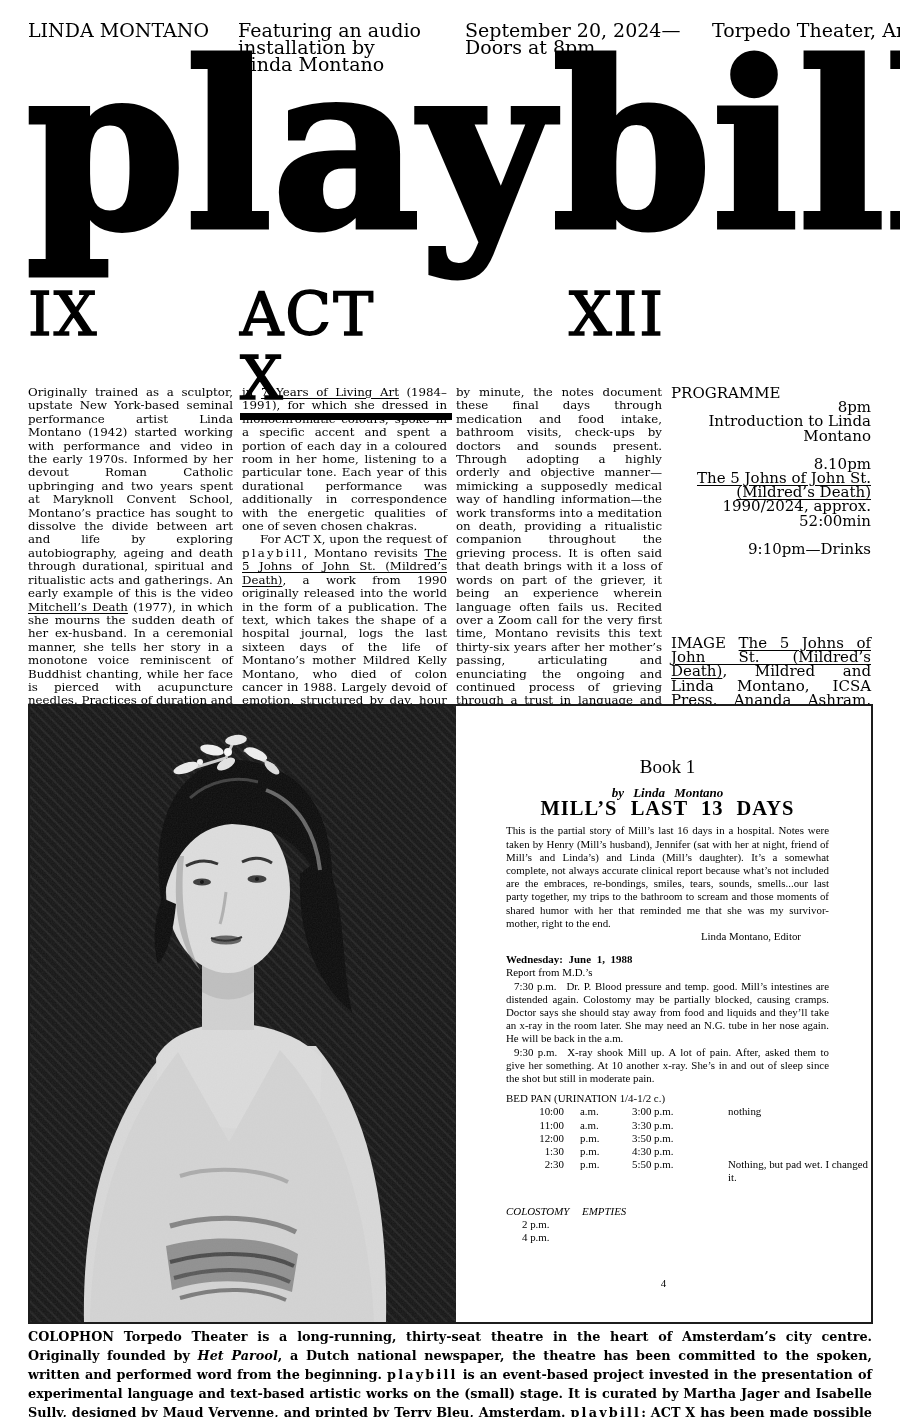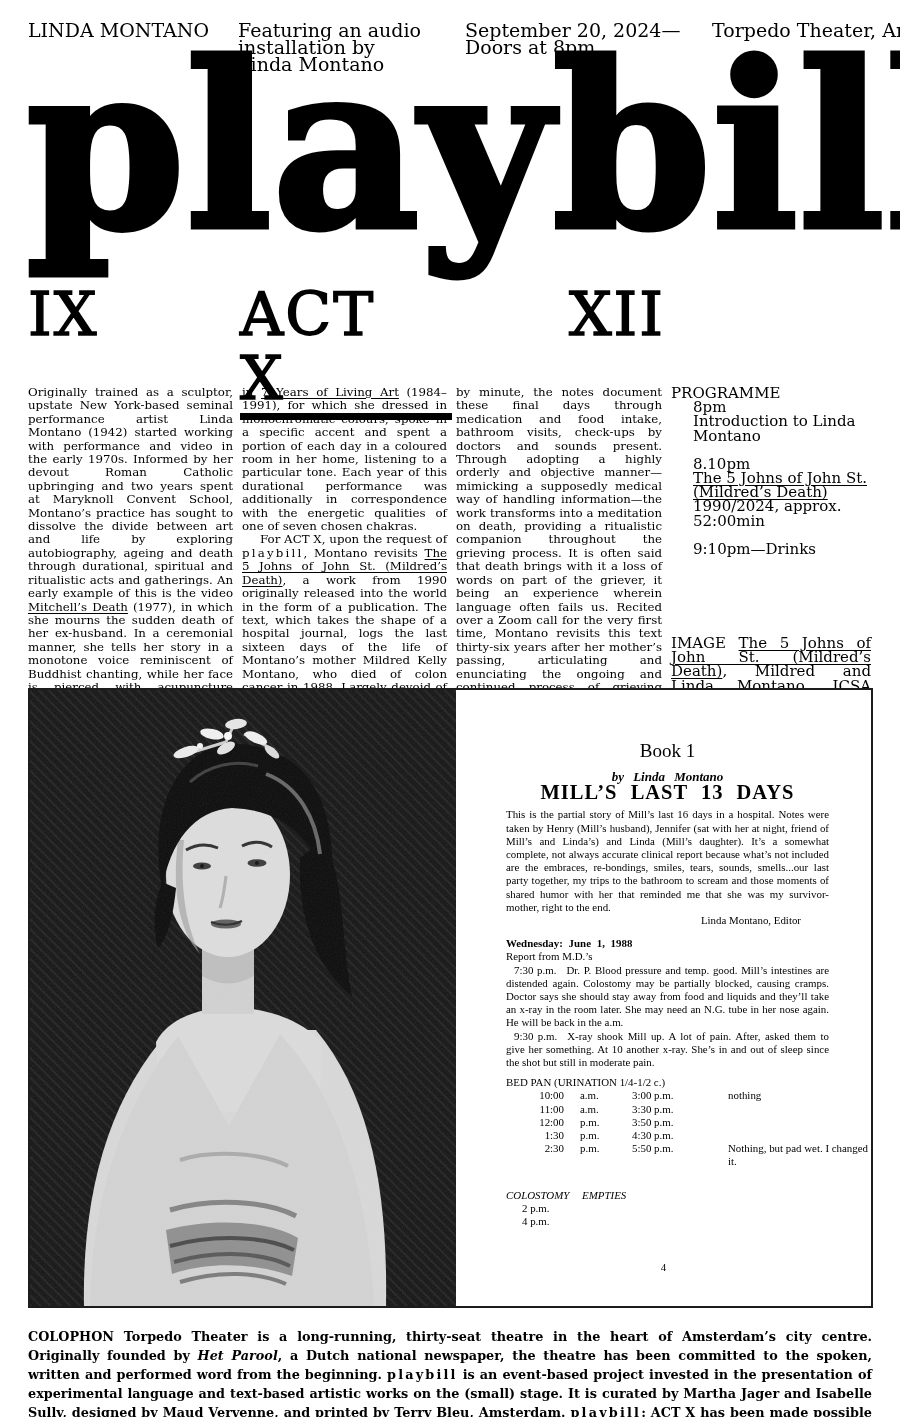--- a/index.html
+++ b/index.html
@@ -44,27 +44,27 @@
     display:grid; grid-template-columns:205px 205px 206px 200px; column-gap:9px;
     font-size:11.8px; line-height:13.4px; text-align:justify;
   }
   .article p + p { text-indent:18px; }
   .u { text-decoration:underline; text-underline-offset:2px; }
   .sp { letter-spacing:2.2px; }
   .it { font-style:italic; }
 
   .col4 { display:flex; flex-direction:column; text-align:left; line-height:14.2px; font-size:15px; }
   .prog-indent { margin-left:22px; }
-  .prog-group { margin-bottom:14px; }
+  .prog-group { margin-bottom:14px;text-align:right; }
   .prog-group.first { margin-bottom:14px; }
   .image-credit { margin-top:auto; text-align:justify; }
 
   
   .work-frame {
-    position:absolute; top:688px; left:28px; width:845px; height:620px;
+    position:absolute; top:704px; left:28px; width:845px; height:620px;
     border:2px solid #1c1c1c; background:#fff; display:flex;
   }
   .portrait { width:426px; height:100%; flex:none; display:block; }
   .book-page {
     flex:1; position:relative; overflow:hidden;
     padding:50px 42px 0 50px;
     font-family:"Liberation Serif", serif;
     font-size:10.9px; line-height:13.2px;
   }
   .bp-center { text-align:center; }

